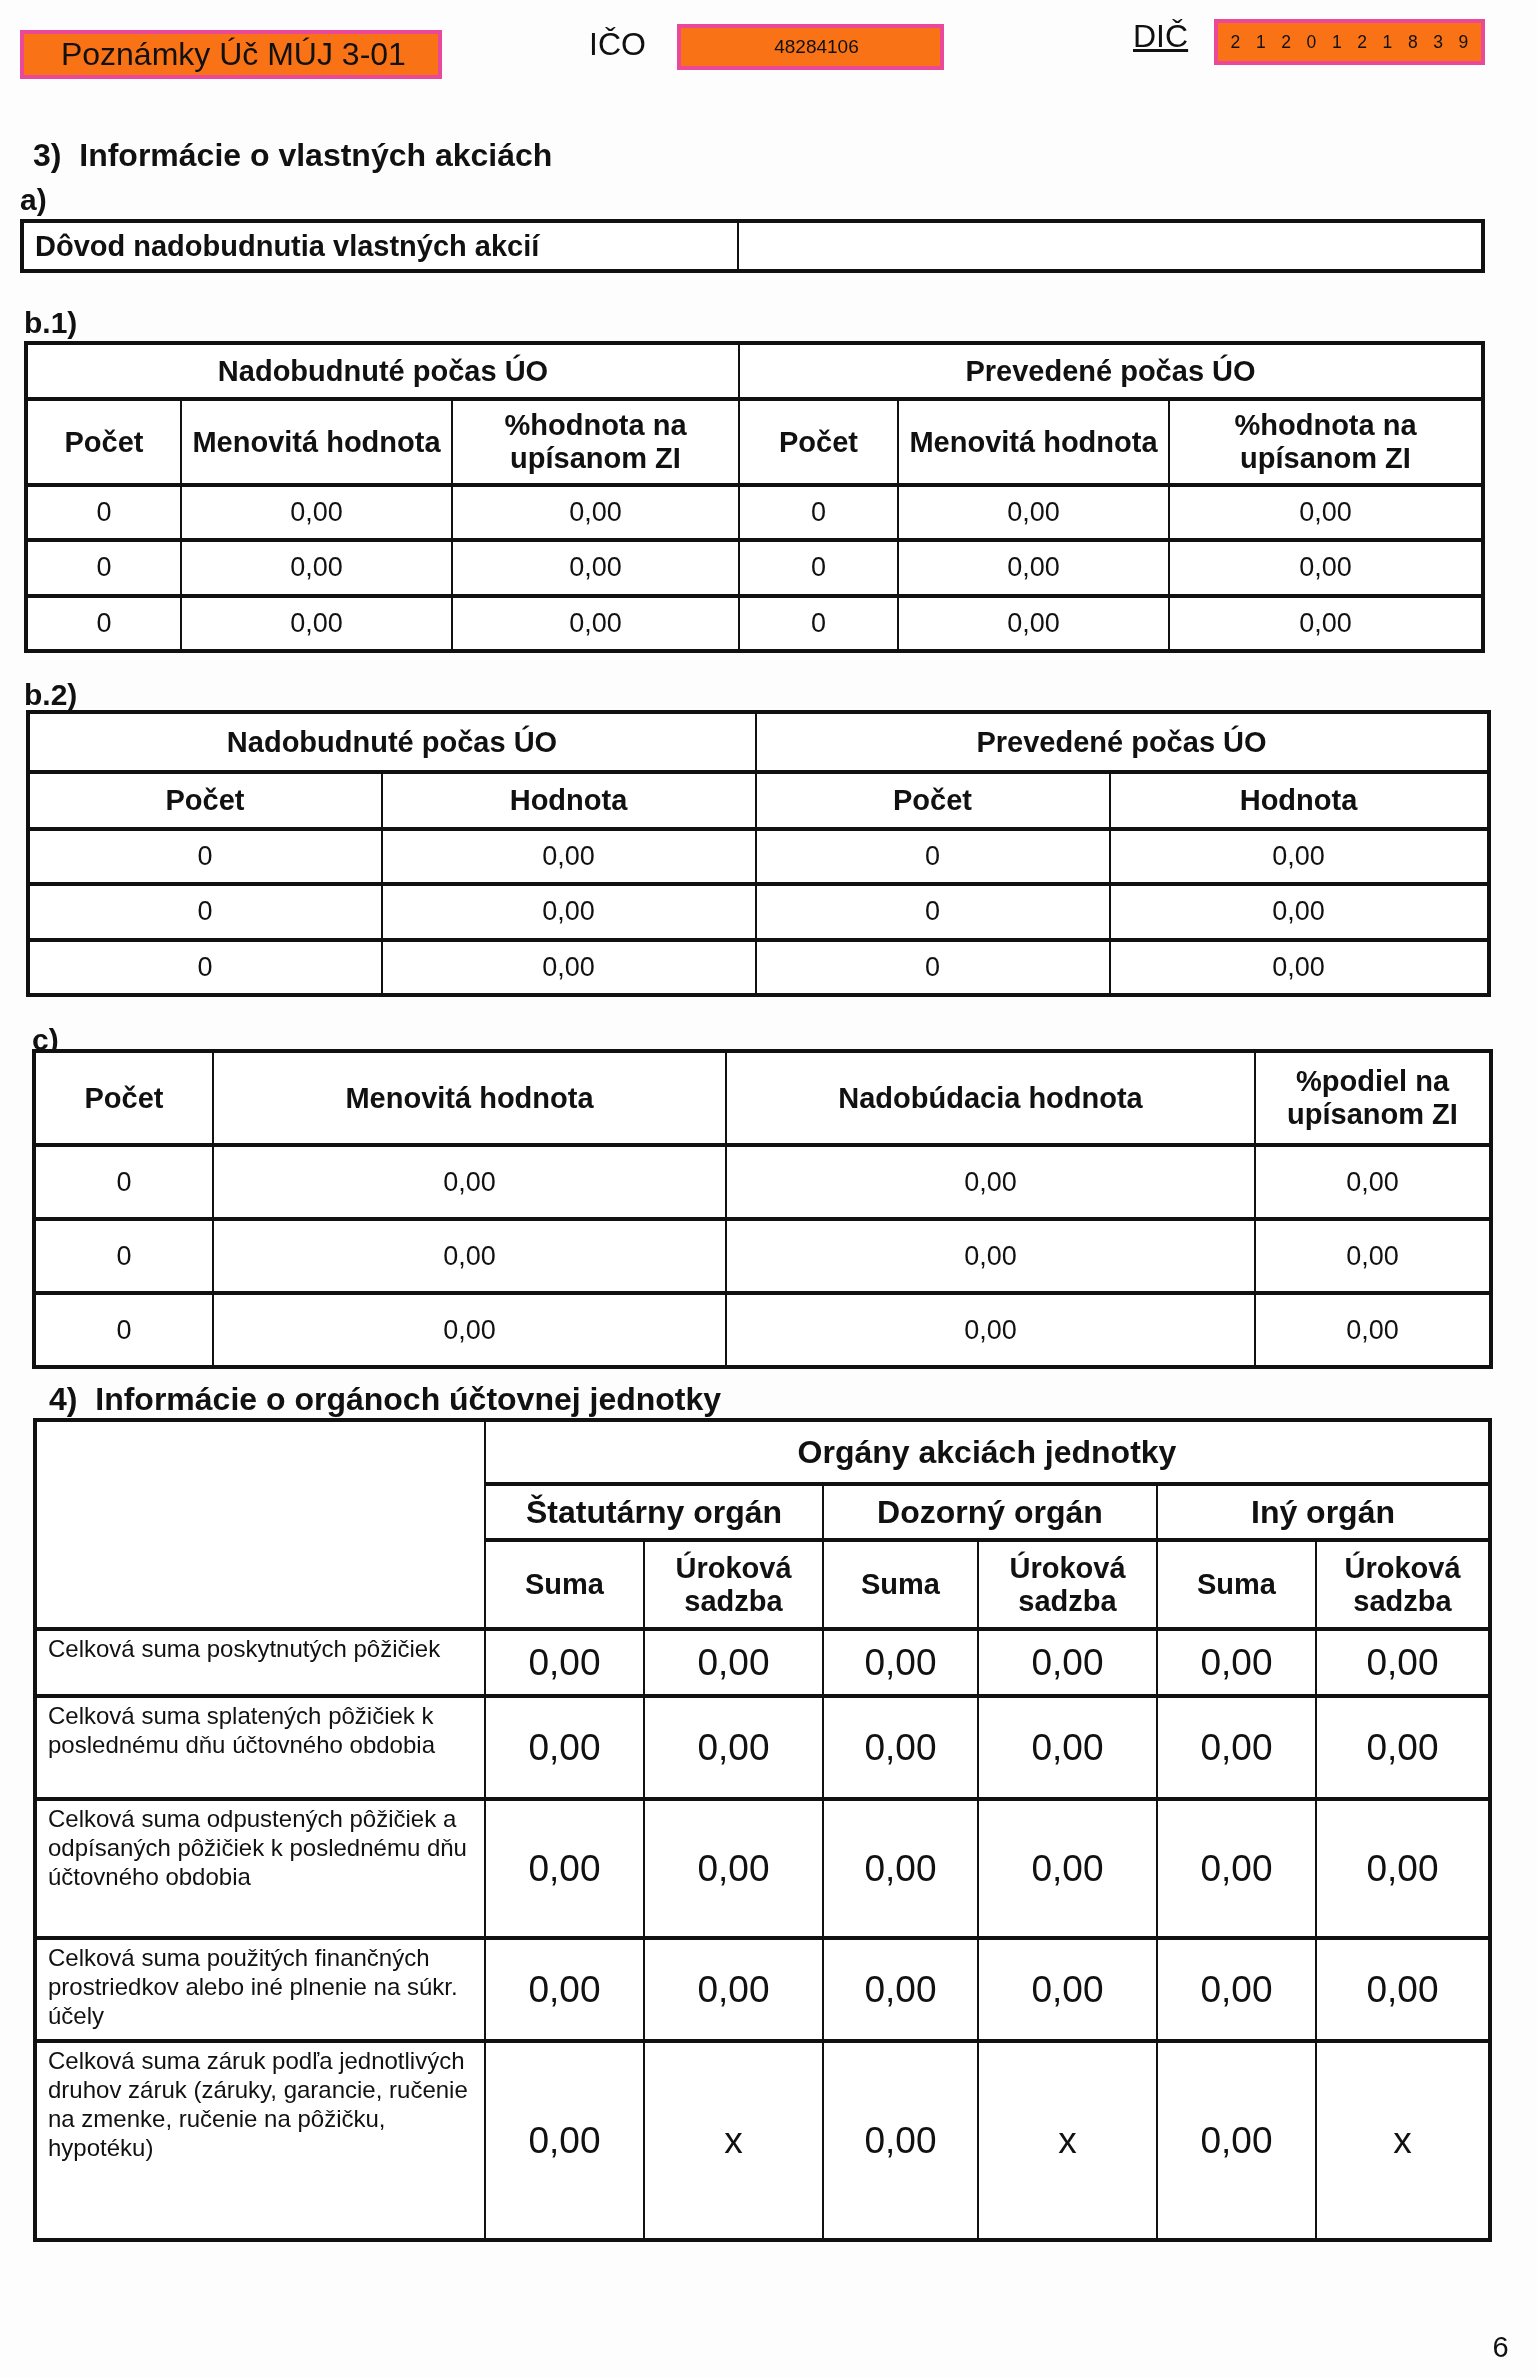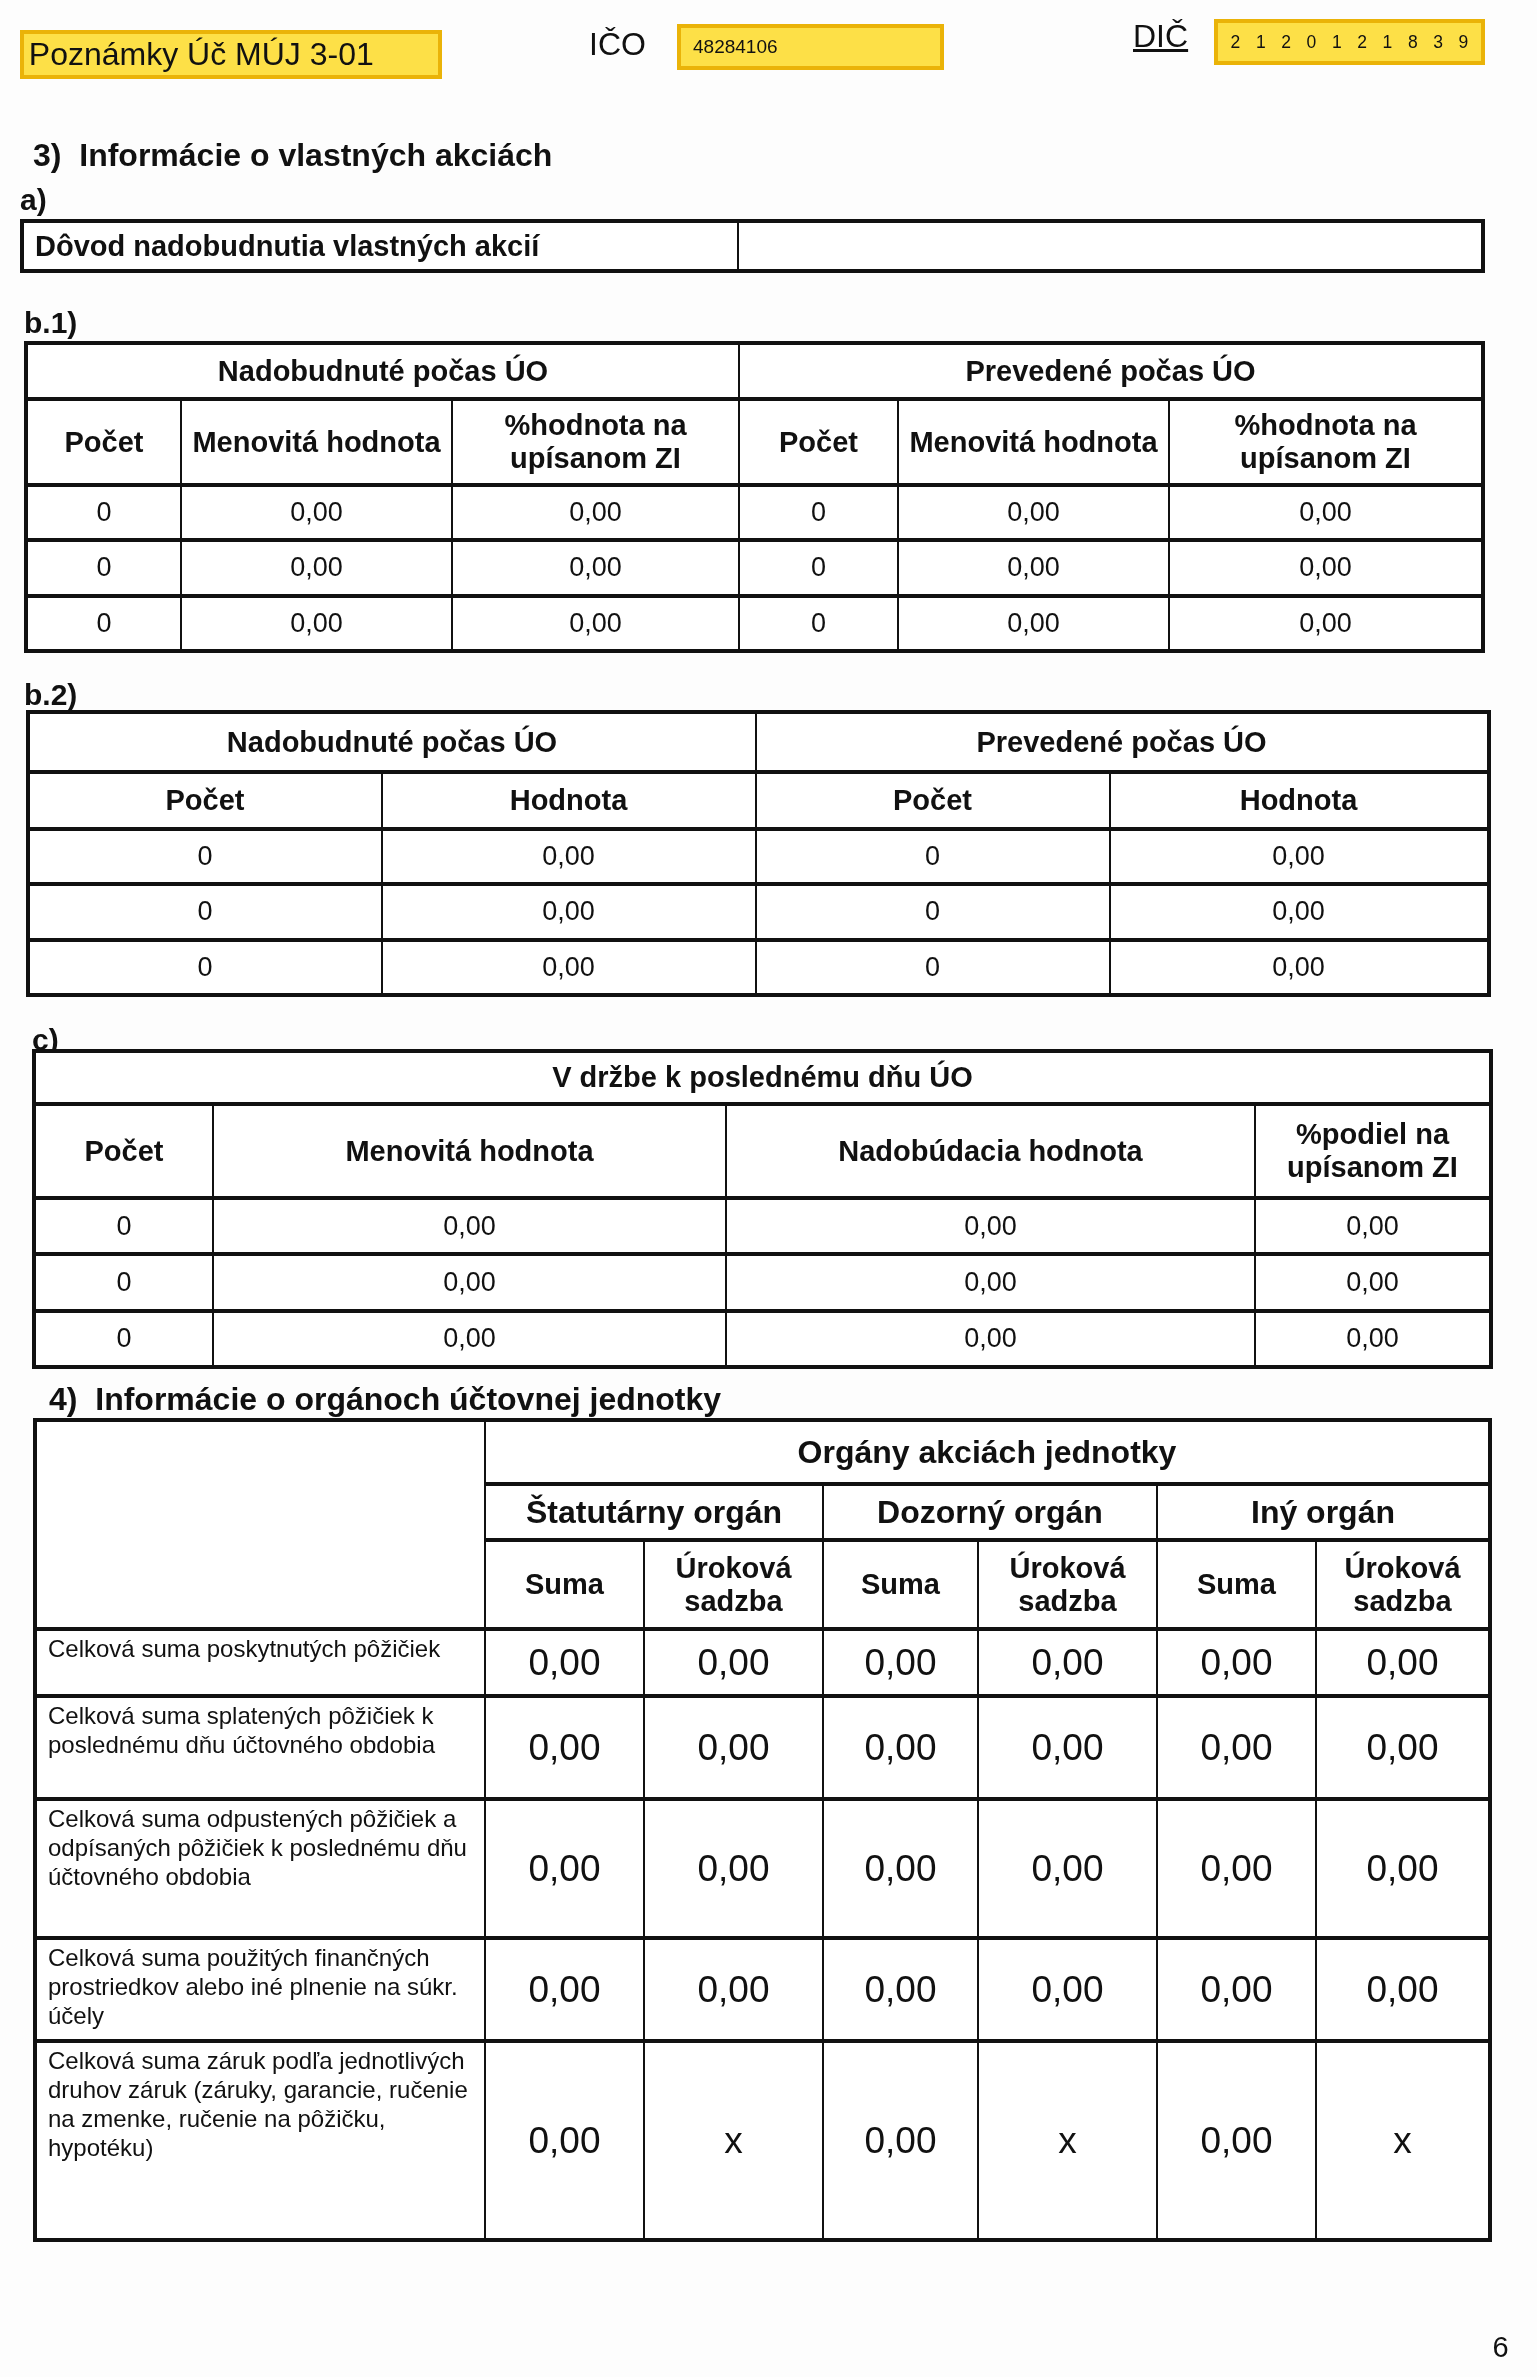--- a/index.html
+++ b/index.html
@@ -1,19 +1,19 @@
 <!DOCTYPE html>
 <html style="font-size:12.7px"><head>
 <meta charset="utf-8">
 <style>
   html, body { margin:0; padding:0; background:#fdfdfd; }
   body { width:1538px; height:2377px; position:relative; overflow:hidden;
          font-family:"Liberation Sans", sans-serif; color:#111; }
   .abs { position:absolute; }
-  .box { position:absolute; border:4px solid #eab308; box-sizing:border-box; background:#fde047; }
+  .box { position:absolute; border:4px solid #ec4899; box-sizing:border-box; background:#f97316;text-align:center; }
   .hdr-title { left:20px; top:30px; width:422px; height:49px; font-size:32px; padding-left:4.8px; line-height:41px; }
   .lbl { font-size:32px; }
   .ico-box { left:677px; top:24px; width:267px; height:46px; font-size:19px; padding-left:12px; line-height:38px; }
   .dic-box { left:1214px; top:19px; width:271px; height:46px; font-size:17.5px; line-height:38px; display:flex; justify-content:space-around; padding:0 4.8px; }
   .h2 { font-size:32px; font-weight:bold; }
   .sub { font-size:30px; font-weight:bold; }
   table.grid { position:absolute; border-collapse:collapse; border:4px solid #111; background:#fff; table-layout:fixed;padding-left:34px; }
   table.grid td, table.grid th { border:2.4px solid #111; text-align:center; vertical-align:middle; padding:0 3.2px; }
   table.grid tr.thick-top > * { border-top:4.8px solid #111; }
   .th { font-weight:bold; font-size:29px; line-height:33px; }
@@ -154,23 +154,20 @@
 
 <div class="abs sub" style="left:32px;top:1023px;">c)</div>
 <table class="grid" style="left:32px;top:1049px;width:1461px;height:320px;">
   <colgroup>
     <col style="width:179px">
       <col style="width:513px">
       <col style="width:529px">
       <col>
   </colgroup>
   <tbody>
-      <tr style="height:53px">
-    <th colspan="4" class="th">V držbe k poslednému dňu ÚO</th>
-  </tr>
   <tr class="thick-top" style="height:94px">
     <th class="th">Počet</th>
     <th class="th">Menovitá hodnota</th>
     <th class="th">Nadobúdacia hodnota</th>
     <th class="th">%podiel na upísanom ZI</th>
   </tr>
   <tr class="thick-top">
     <td class="tv">0</td>
     <td class="tv">0,00</td>
     <td class="tv">0,00</td>

